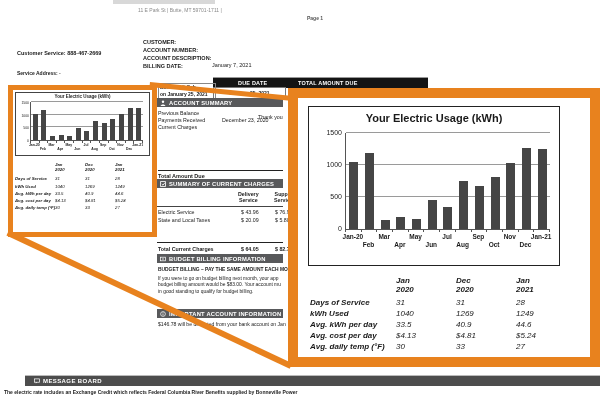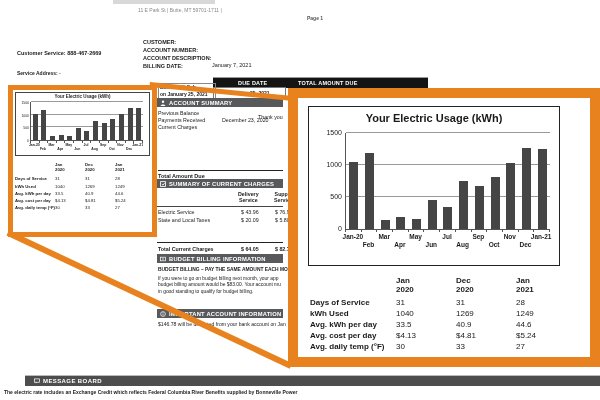--- a/index.html
+++ b/index.html
@@ -70,21 +70,21 @@
   .chart-big .bar{width:9px;}
   .chart-mini .plot{left:14px;top:9px;width:112px;height:38px;}
   .chart-mini .chart-title{top:1px;font-size:4.5px;}
   .chart-mini .ylabel{left:-13px;width:11px;font-size:3.4px;}
   .chart-mini .xlabels{left:14px;top:48px;width:112px;height:11px;}
   .chart-mini .xlabel{font-size:3.4px;}
   .chart-mini .bar{width:5px;}
   .frame-big{left:10px;top:8px;width:250px;height:158px;border:1.5px solid #222;}
   .frame-mini{left:2px;top:2px;width:133px;height:62px;border:1px solid #444;}
   
-  .usage{display:grid;position:absolute;}
+  .usage{display:grid;position:absolute;font-style:italic;}
   .usage .cell{overflow:hidden;white-space:nowrap;}
   .usage-big{left:12px;top:178px;grid-template-columns:86px 60px 60px 60px;font-size:8px;grid-auto-rows:11px;}
   .usage-big .head{font-weight:bold;line-height:9px;}
   .usage-big .head{grid-row:span 2;}
   .usage-mini{left:2px;top:72px;grid-template-columns:40px 30px 30px 30px;font-size:4.3px;grid-auto-rows:7.2px;}
   .usage-mini .head{font-weight:bold;line-height:5.2px;grid-row:span 2;}
   .usage .rowlabel{font-weight:bold;}
 </style>
 </head>
 <body>

